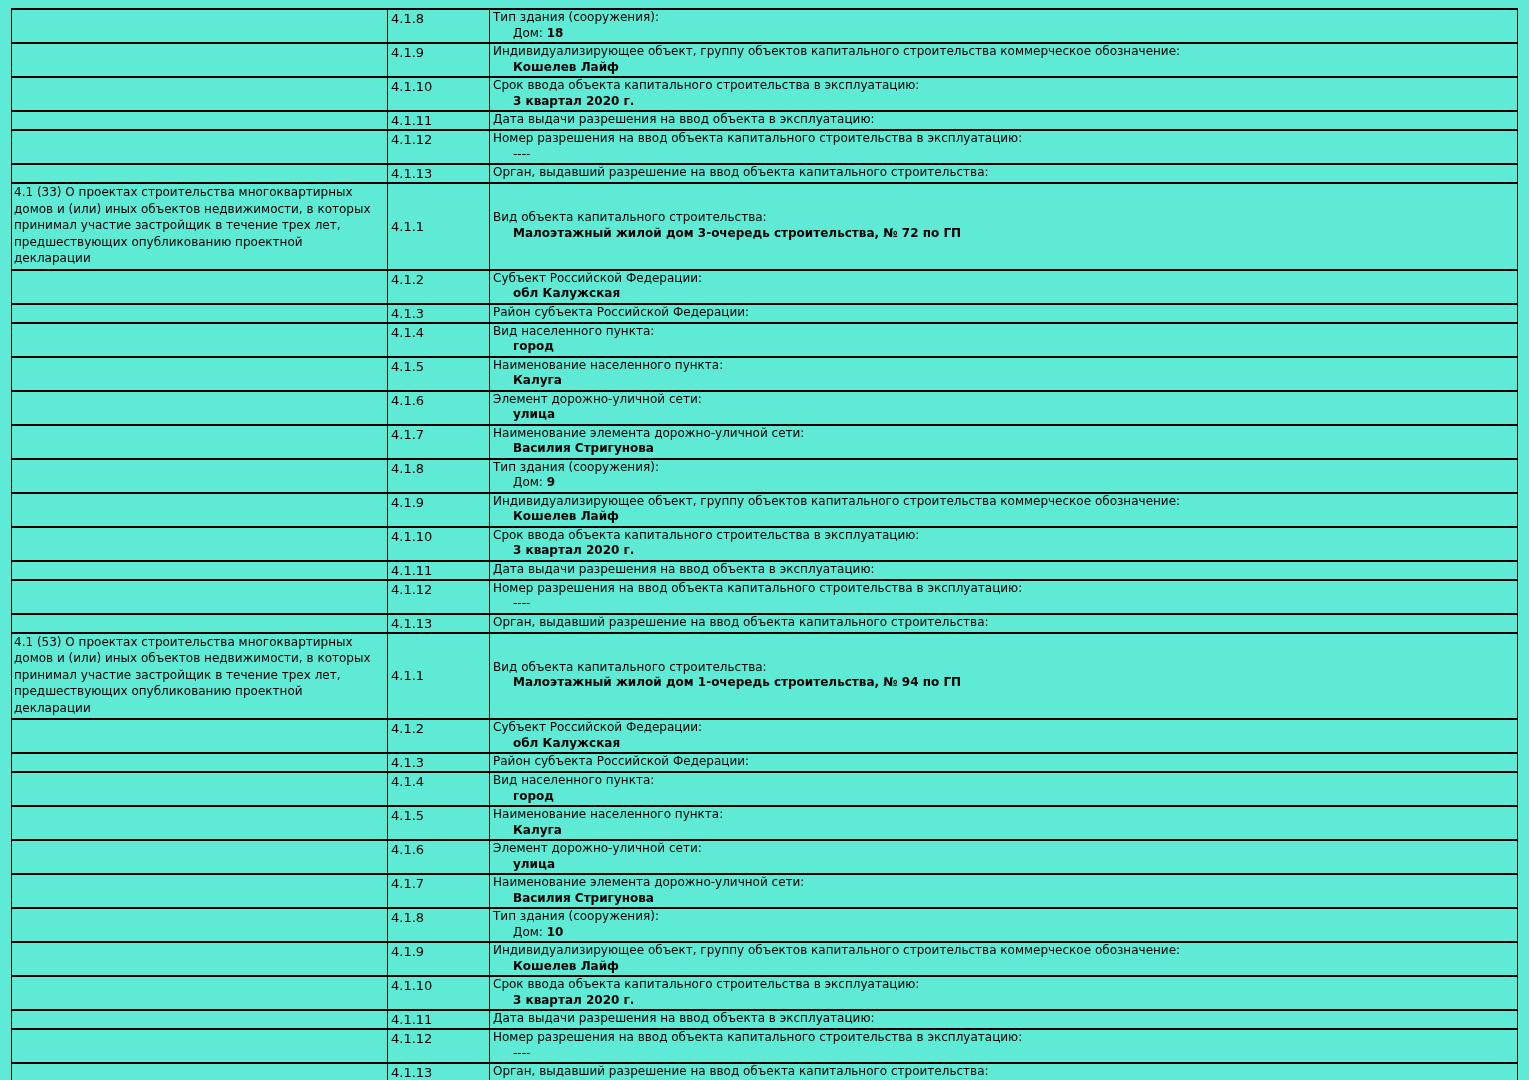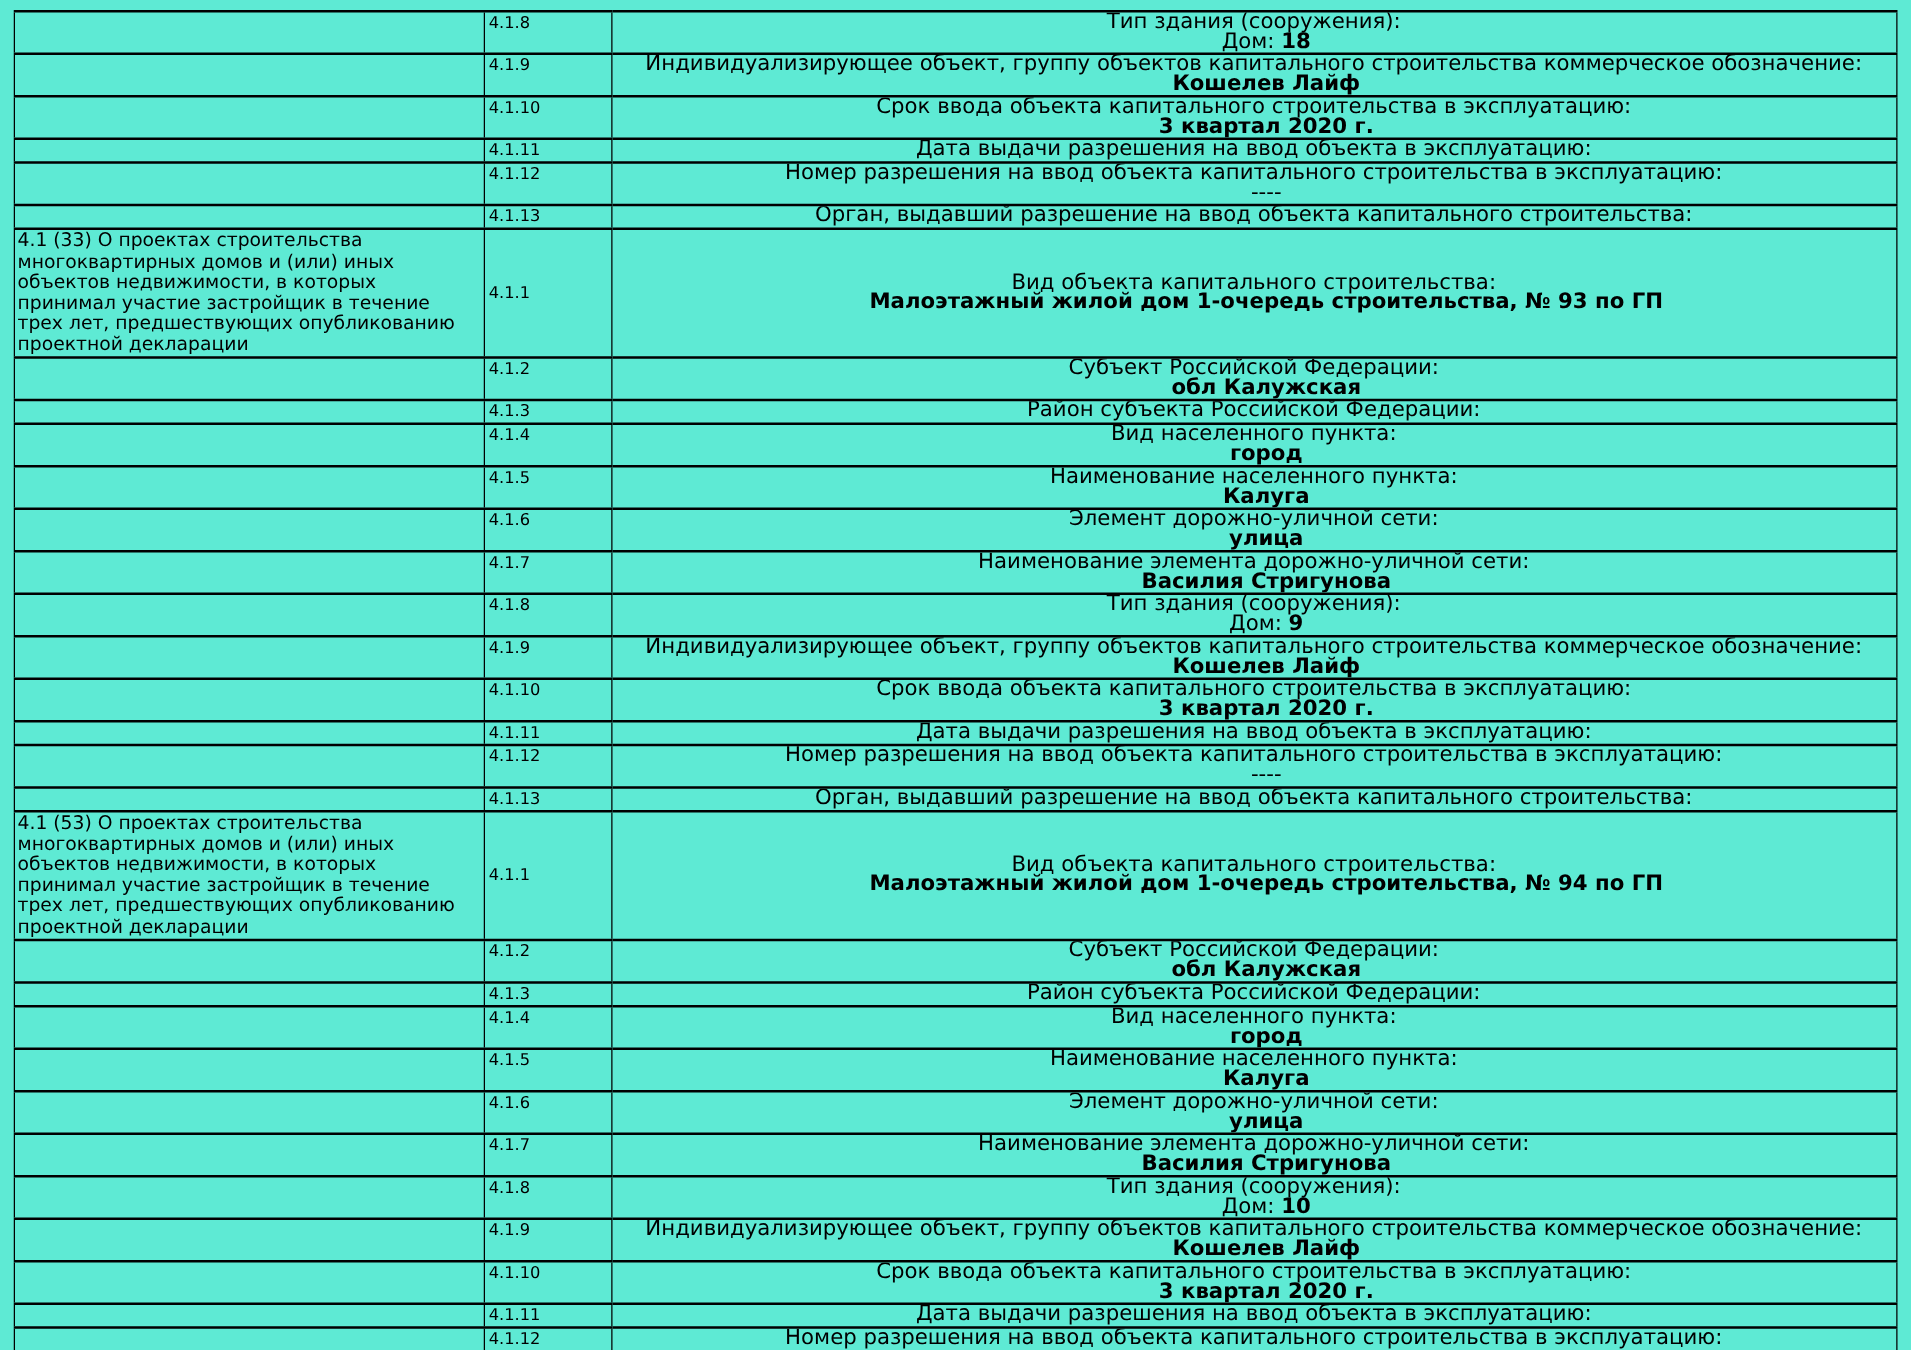--- a/index.html
+++ b/index.html
@@ -26,35 +26,34 @@
   table.decl col.c-code { width: 102px; }
   table.decl col.c-content { width: 1028px; }
   table.decl td {
     border: 1px solid #000000;
     border-top-width: 2px;
     border-bottom-width: 2px;
     vertical-align: top;
     overflow: hidden;
   }
   td.desc-cell {
-    font-size: 15px;
+    font-size: 12px;
     line-height: 16.5px;
     padding: 0px 4px 2px 2px;
     vertical-align: top;
   }
   td.code-cell {
     font-size: 13px;
     vertical-align: middle;
     padding: 1px 2px 1px 3px;
   }
   td.content-cell {
-    font-size: 17px;
+    font-size: 12px;
     line-height: 15.5px;
     padding: 0px 4px 1px 3px;
-    text-align: center;
   }
   tr.first-row td.content-cell,
   tr.first-row td.code-cell {
     vertical-align: middle;
   }
   .label-line { font-weight: normal; }
   .value-line { font-weight: normal; margin-left: 20px; }
   .value-line .bold { font-weight: bold; }
 </style>
 </head>
@@ -112,21 +111,21 @@
           <td class="code-cell">4.1.13</td>
           <td class="content-cell">
             <div class="label-line">Орган, выдавший разрешение на ввод объекта капитального строительства:</div>
           </td>
         </tr>
         <tr class="first-row">
           <td class="desc-cell">4.1 (33) О проектах строительства многоквартирных домов и (или) иных объектов недвижимости, в которых принимал участие застройщик в течение трех лет, предшествующих опубликованию проектной декларации</td>
           <td class="code-cell">4.1.1</td>
           <td class="content-cell">
             <div class="label-line">Вид объекта капитального строительства:</div>
-            <div class="value-line"><span class="bold">Малоэтажный жилой дом 1-очередь строительства, № 93 по ГП</span></div>
+            <div class="value-line"><span class="bold">Малоэтажный жилой дом 3-очередь строительства, № 72 по ГП</span></div>
           </td>
         </tr>
         <tr>
           <td class="desc-cell"></td>
           <td class="code-cell">4.1.2</td>
           <td class="content-cell">
             <div class="label-line">Субъект Российской Федерации:</div>
             <div class="value-line"><span class="bold">обл Калужская</span></div>
           </td>
         </tr>

